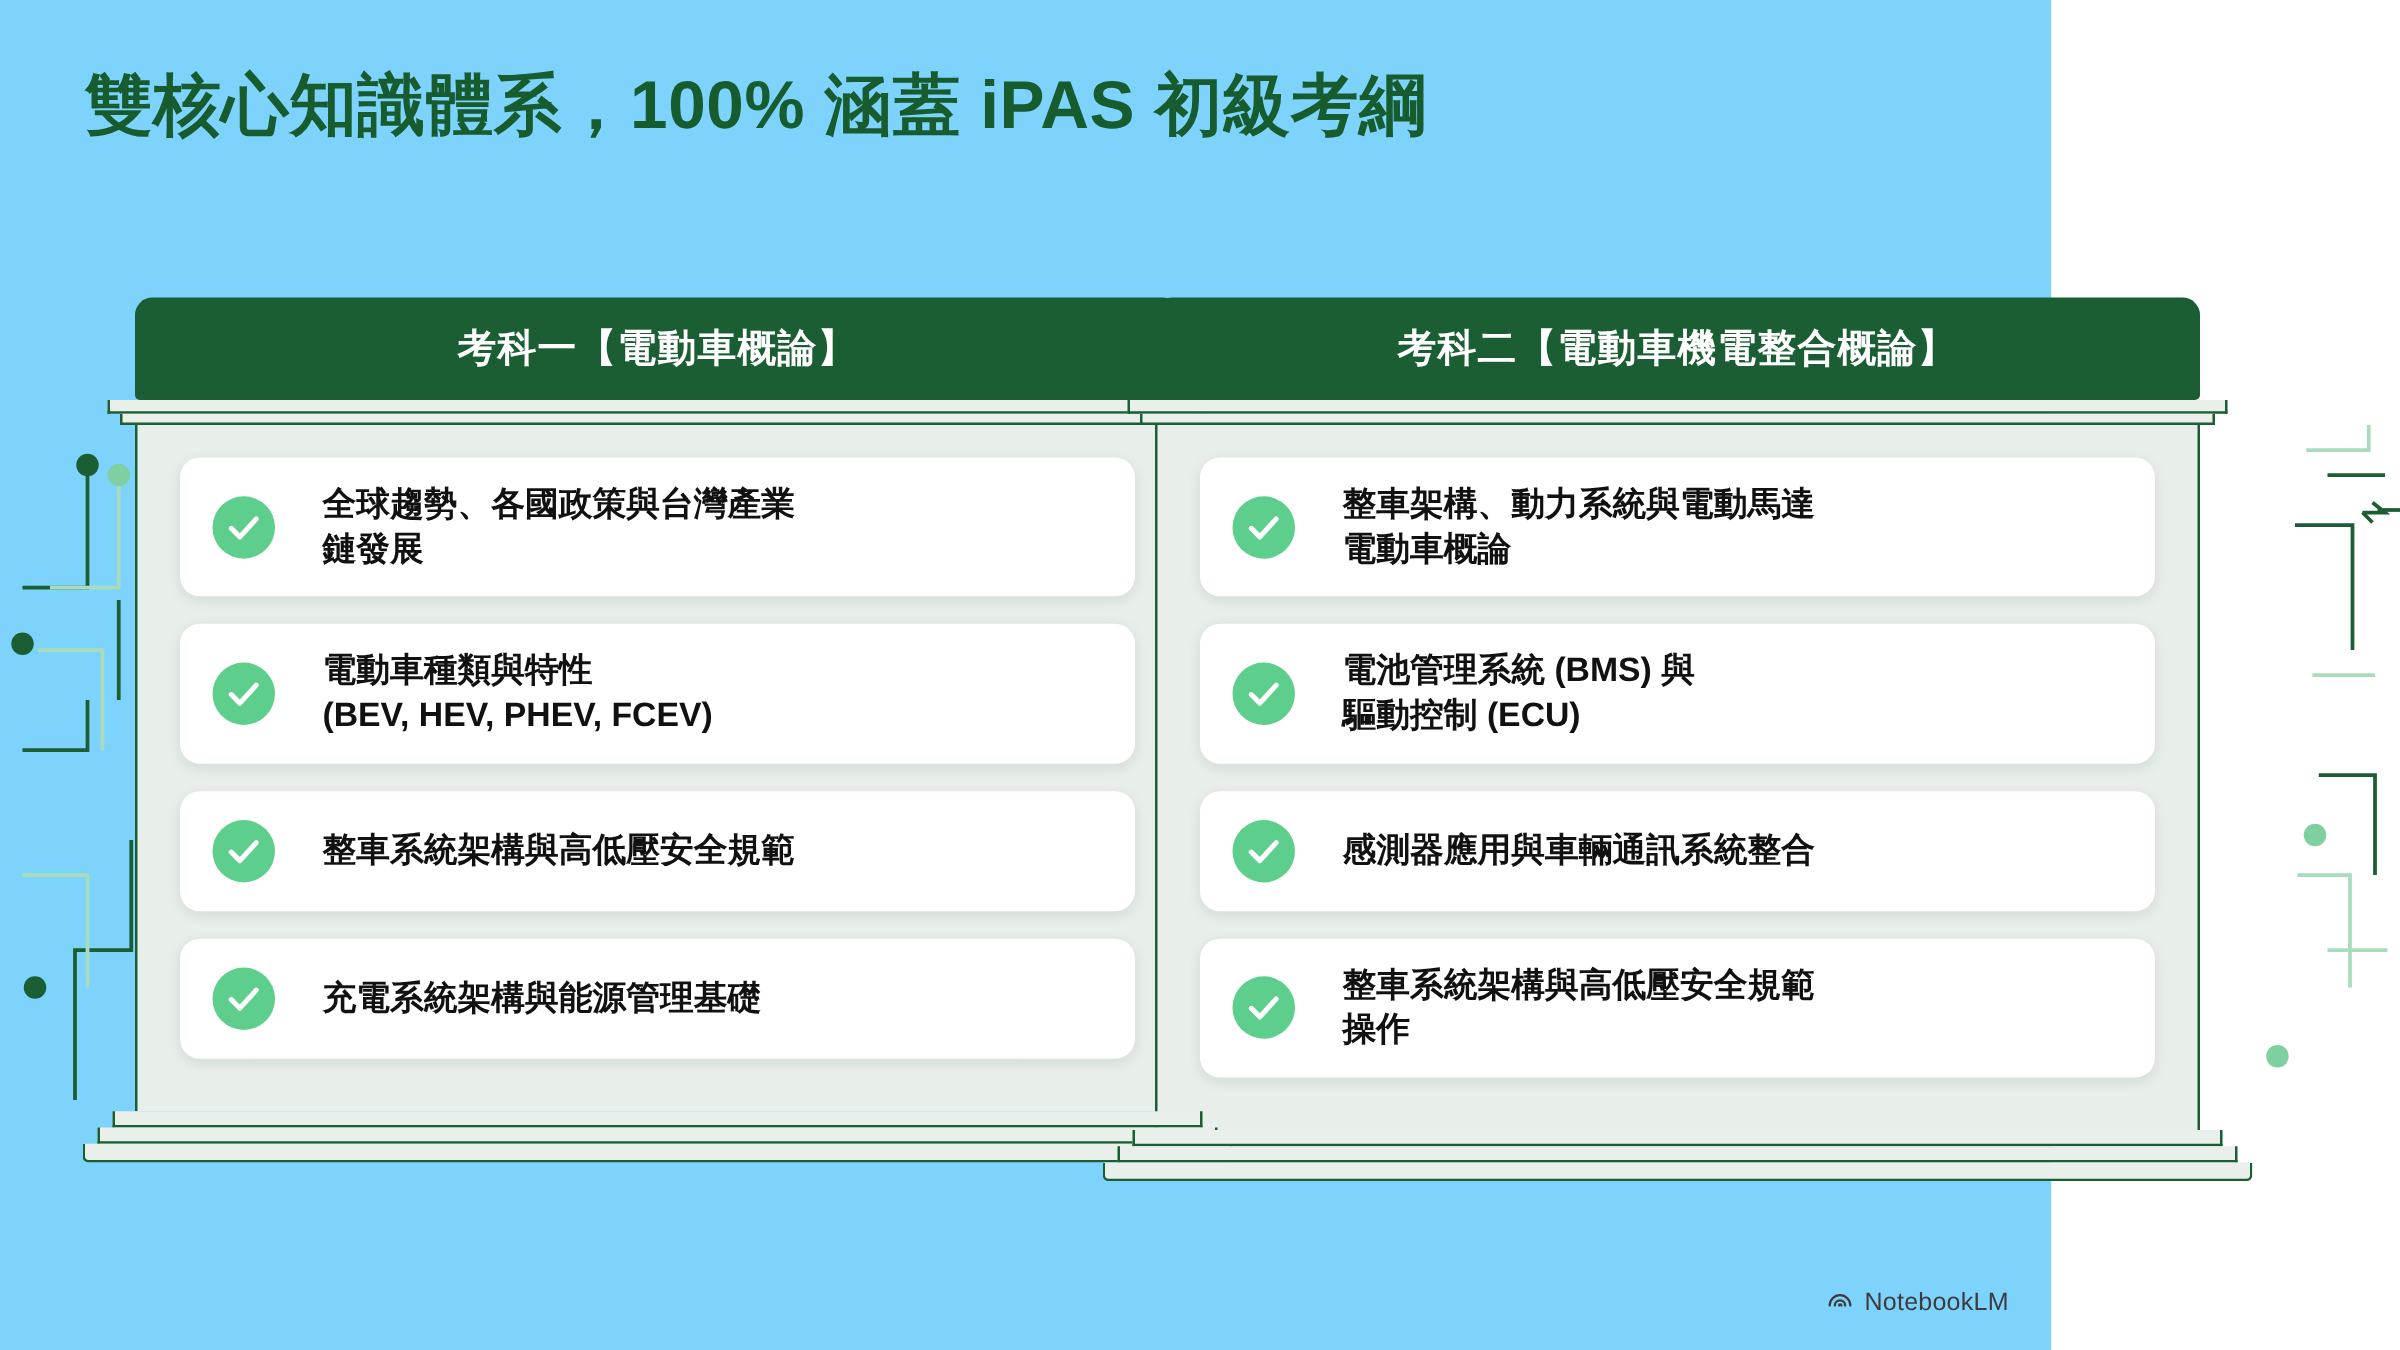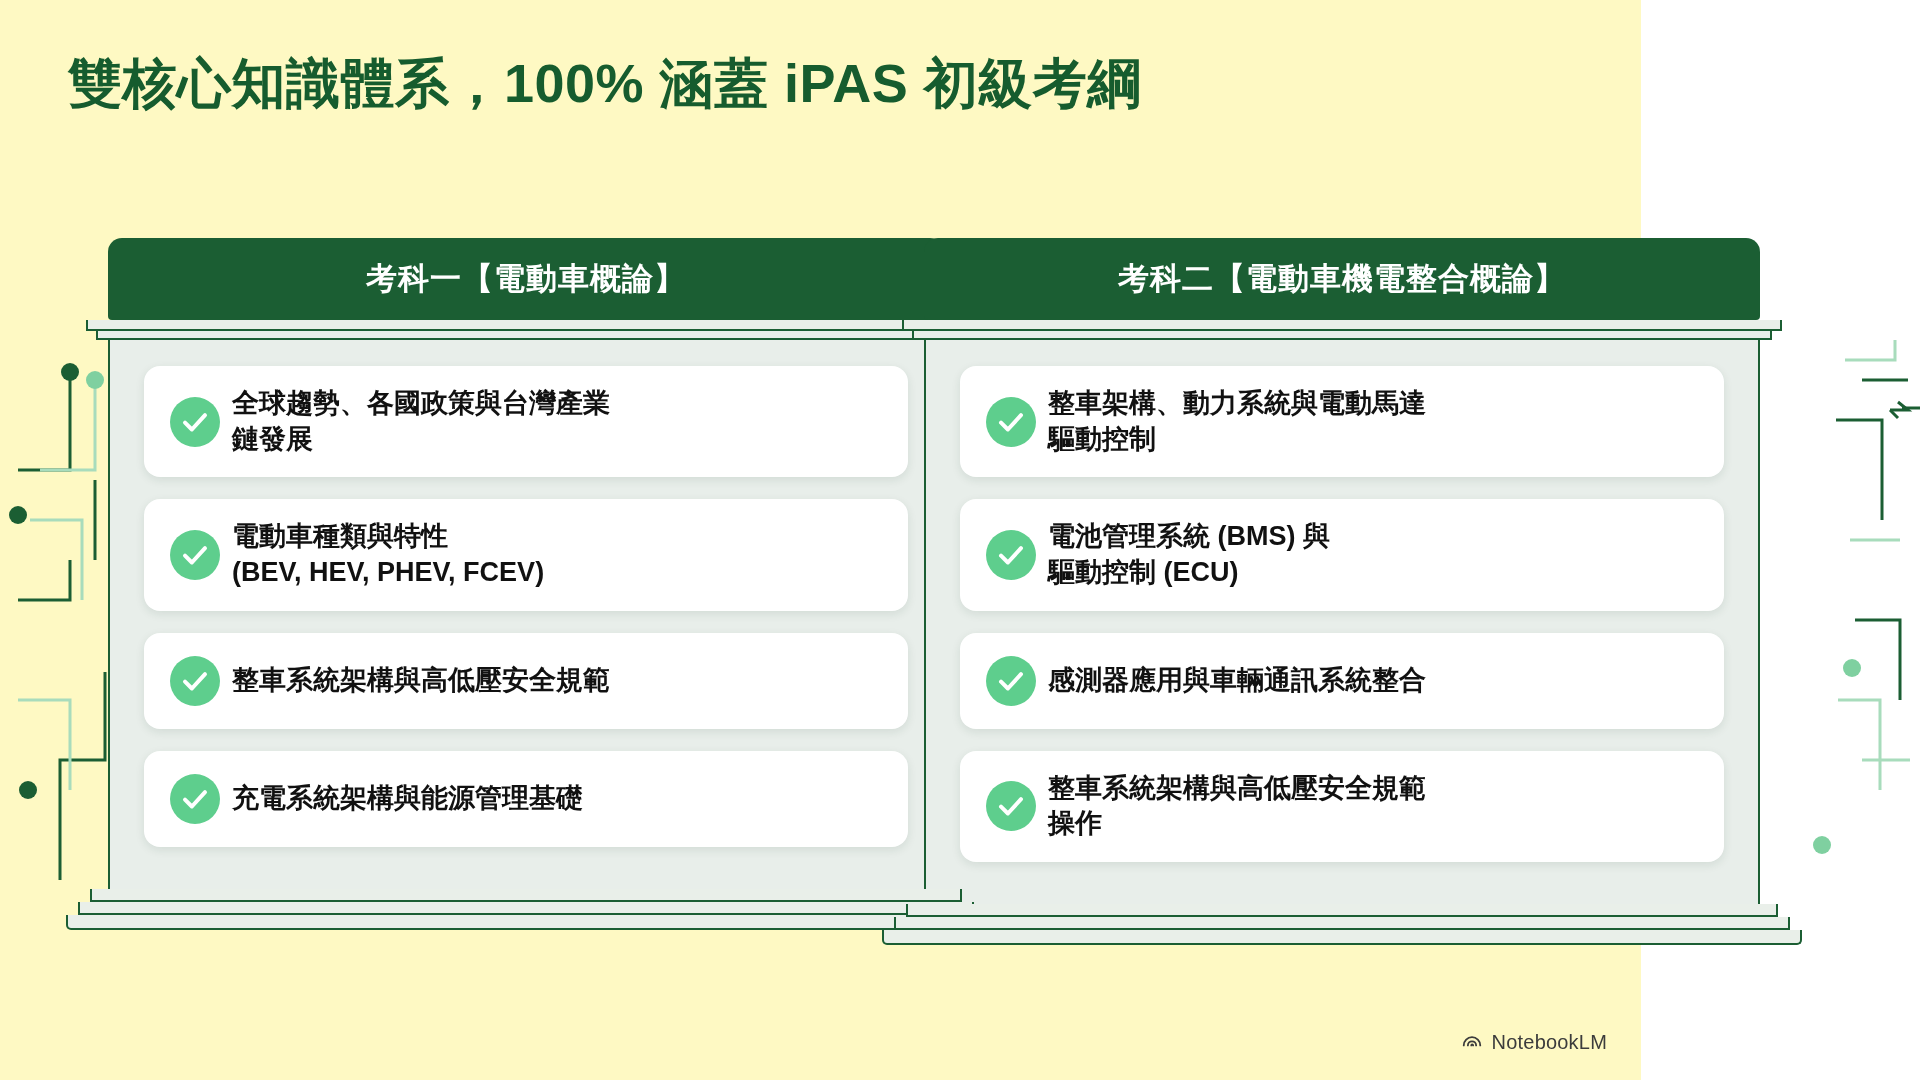--- a/index.html
+++ b/index.html
@@ -9,21 +9,21 @@
     height: 1080px;
     overflow: hidden;
     background: #ffffff;
     font-family: "Liberation Sans", "DejaVu Sans", sans-serif;
   }
 
   .canvas {
     position: relative;
     width: 1641px;
     height: 1080px;
-    background: #fef9c3;
+    background: #7dd3fc;
   }
 
   
   .page-title {
     position: absolute;
     left: 68px;
     top: 48px;
     font-size: 54px;
     font-weight: 700;
     color: #165c2e;
@@ -96,21 +96,21 @@
     background: #e8eeea;
     border-left: 2px solid #1b5e33;
     border-right: 2px solid #1b5e33;
     padding: 26px 34px 30px 34px;
     z-index: 1;
   }
 
   .item-card {
     display: flex;
     align-items: center;
-    gap: 12px;
+    gap: 38px;
     background: #ffffff;
     border-radius: 16px;
     padding: 20px 26px;
     margin-bottom: 22px;
     min-height: 96px;
     box-shadow: 0 3px 10px rgba(20,60,35,0.10);
   }
   .item-card:last-child { margin-bottom: 12px; }
 
   .check-badge {
@@ -316,21 +316,21 @@
     </div>
     <div class="shaft">
 
       <div class="item-card">
         <span class="check-badge">
           <svg width="30" height="30" viewBox="0 0 24 24" fill="none" stroke="#ffffff" stroke-width="3.2" stroke-linecap="round" stroke-linejoin="round">
             <polyline points="4,12.5 9.5,18 20,6.5"></polyline>
           </svg>
         </span>
         <span class="item-text">整車架構、動力系統與電動馬達
-驅動控制</span>
+電動車概論</span>
       </div>
 
       <div class="item-card">
         <span class="check-badge">
           <svg width="30" height="30" viewBox="0 0 24 24" fill="none" stroke="#ffffff" stroke-width="3.2" stroke-linecap="round" stroke-linejoin="round">
             <polyline points="4,12.5 9.5,18 20,6.5"></polyline>
           </svg>
         </span>
         <span class="item-text">電池管理系統 (BMS) 與
 驅動控制 (ECU)</span>

